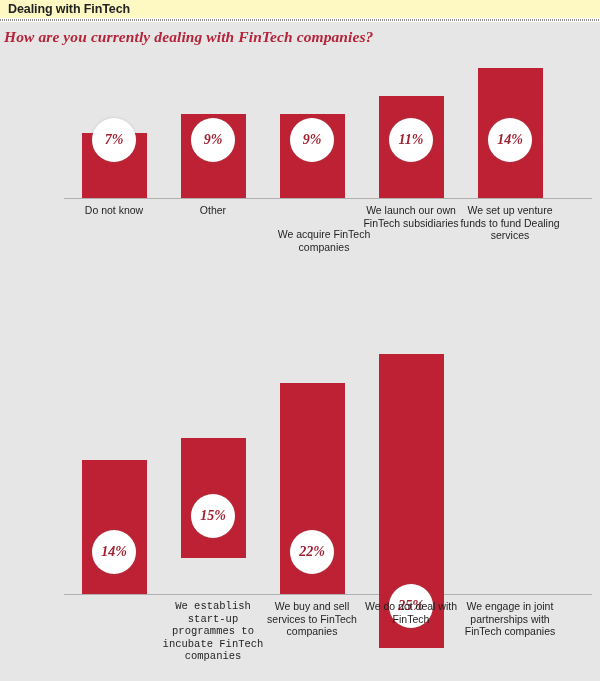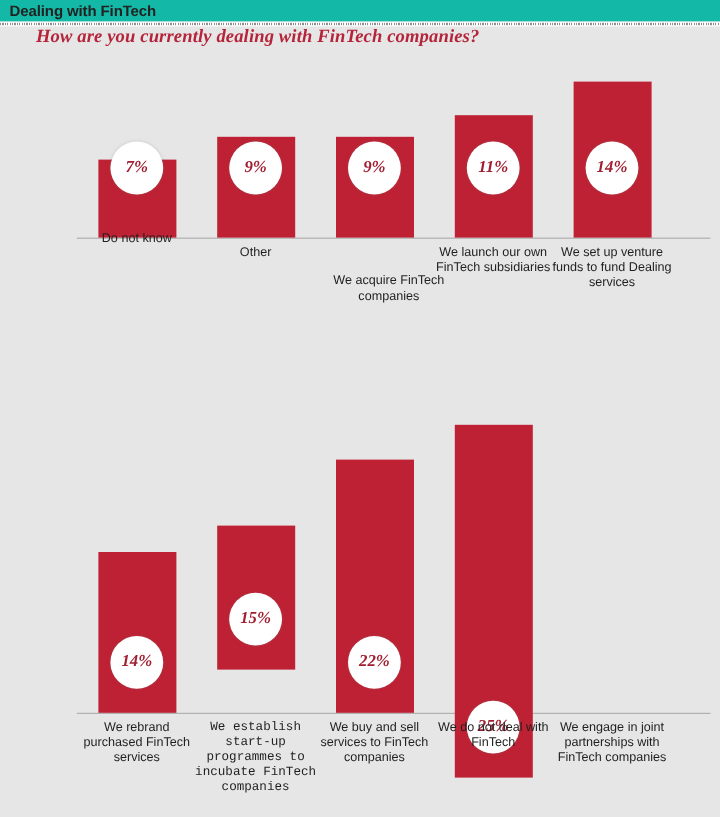--- a/index.html
+++ b/index.html
@@ -13,21 +13,21 @@
     height: 681px;
     background: #e6e6e6;
     font-family: "Liberation Sans", sans-serif;
     overflow: hidden;
     position: relative;
   }
 
   
   #header-bar {
     height: 18px;
-    background: #14b8a6;
+    background: #fef9c3;
     padding: 0 8px;
     display: flex;
     align-items: center;
   }
   #header-title {
     font-family: "Liberation Sans", sans-serif;
     font-size: 12.5px;
     font-weight: bold;
     color: #222222;
     letter-spacing: -0.1px;
@@ -47,22 +47,22 @@
         to right,
         #8d8d8d 0px, #8d8d8d 1px,
         transparent 1px, transparent 2px);
   }
 
   
   #subtitle-band {
     height: 30px;
     background: #e6e6e6;
     display: flex;
-    align-items: flex-start;
-    padding-left: 30px;
+    align-items: center;
+    padding-left: 4px;
   }
   #subtitle-text {
     font-family: "Liberation Serif", serif;
     font-style: italic;
     font-weight: bold;
     font-size: 15.5px;
     color: #b5243a;
     letter-spacing: 0.1px;
   }
 
@@ -137,21 +137,21 @@
 <div id="subtitle-band">
   <div id="subtitle-text">How are you currently dealing with FinTech companies?</div>
 </div>
 
 <div class="chart-row" id="row-1">
   <div class="plot-area" id="plot-1">
       <div class="axis-line" style="top: 146px;"></div>
       <div class="bar" style="position: absolute; left: 81.5px; top: 81px; height: 65px;">
         <div class="pct-bubble" style="bottom: 36px;">7%</div>
       </div>
-      <div class="cat-label" style="left: 62px; top: 141px;">Do not know</div>
+      <div class="cat-label" style="left: 62px; top: 152px;">Do not know</div>
       <div class="bar" style="position: absolute; left: 180.5px; top: 62px; height: 84px;">
         <div class="pct-bubble" style="bottom: 36px;">9%</div>
       </div>
       <div class="cat-label" style="left: 161px; top: 152px;">Other</div>
       <div class="bar" style="position: absolute; left: 279.5px; top: 62px; height: 84px;">
         <div class="pct-bubble" style="bottom: 36px;">9%</div>
       </div>
       <div class="cat-label" style="left: 272px; top: 152px; margin-top: 24px;">We acquire FinTech companies</div>
       <div class="bar" style="position: absolute; left: 378.5px; top: 44px; height: 102px;">
         <div class="pct-bubble" style="bottom: 36px;">11%</div>
@@ -163,21 +163,20 @@
       <div class="cat-label" style="left: 458px; top: 152px;">We set up venture funds to fund Dealing services</div>
     </div>
 </div>
 
 <div class="chart-row" id="row-2">
   <div class="plot-area" id="plot-2">
       <div class="axis-line" style="top: 320px;"></div>
       <div class="bar" style="position: absolute; left: 81.5px; top: 186px; height: 134px;">
         <div class="pct-bubble" style="bottom: 20px;">14%</div>
       </div>
-      <div class="cat-label" style="left: 62px; top: 326px;">We rebrand purchased FinTech services</div>
       <div class="bar" style="position: absolute; left: 180.5px; top: 164px; height: 120px;">
         <div class="pct-bubble" style="bottom: 20px;">15%</div>
       </div>
       <div class="cat-label" style="left: 161px; top: 326px; font-family: Liberation Mono, monospace;">We establish start-up programmes to incubate FinTech companies</div>
       <div class="bar" style="position: absolute; left: 279.5px; top: 109px; height: 211px;">
         <div class="pct-bubble" style="bottom: 20px;">22%</div>
       </div>
       <div class="cat-label" style="left: 260px; top: 326px;">We buy and sell services to FinTech companies</div>
       <div class="bar" style="position: absolute; left: 378.5px; top: 80px; height: 294px;">
         <div class="pct-bubble" style="bottom: 20px;">25%</div>

